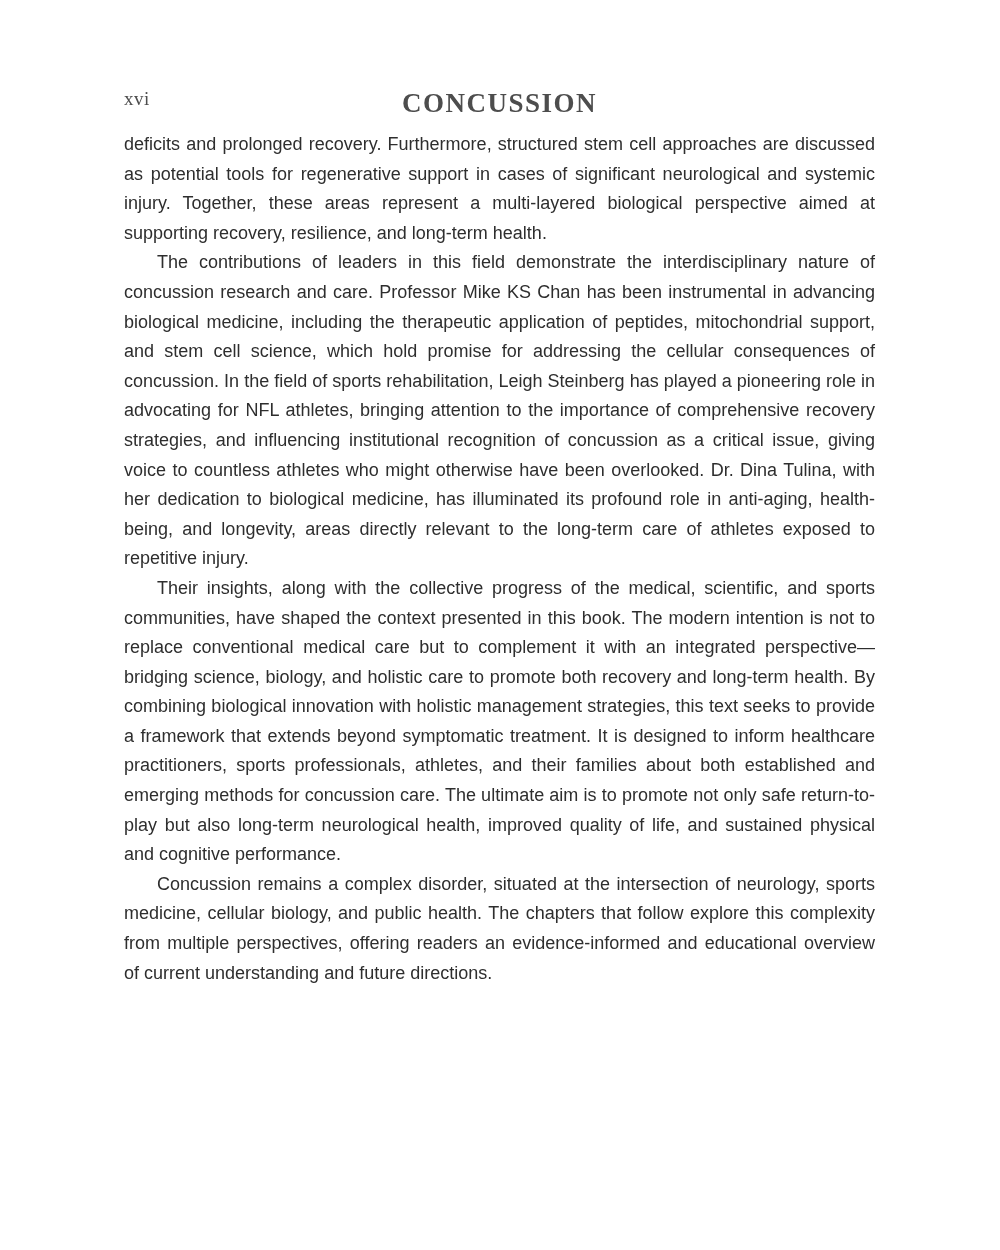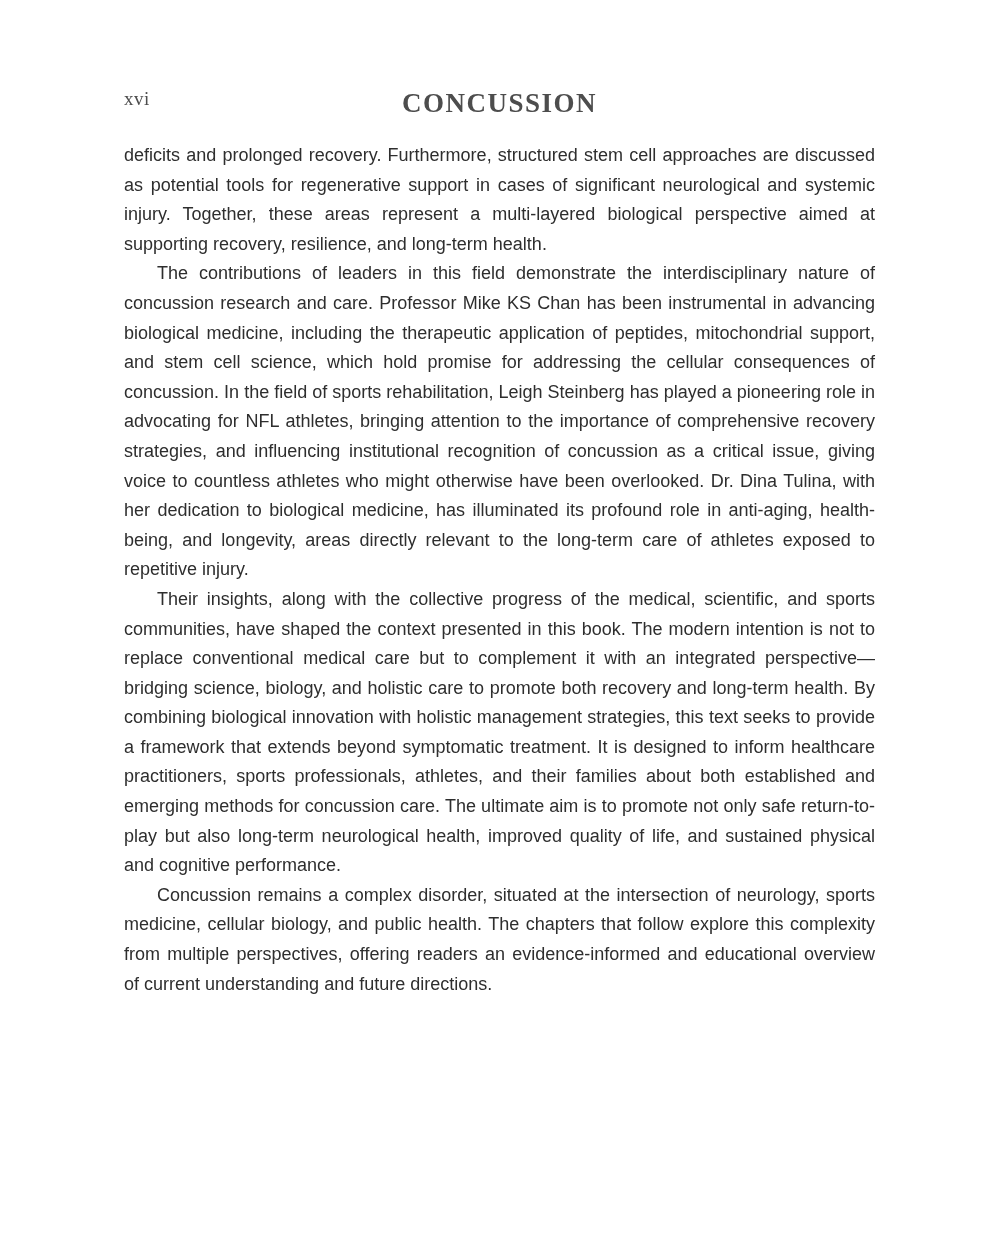--- a/index.html
+++ b/index.html
@@ -36,21 +36,21 @@
     letter-spacing: 0.5px;
   }
   .running-title {
     display: block;
     text-align: center;
     font-size: 27px;
     font-weight: bold;
     letter-spacing: 1.5px;
   }
   .body-text {
-    margin-top: 29px;
+    margin-top: 18px;
     font-family: "Liberation Sans", "DejaVu Sans", sans-serif;
     font-size: 18px;
     line-height: 29.6px;
     color: var(--text-color, #2e2e2e);
     text-align: justify;
   }
   .body-text p {
     margin: 0;
     padding: 0;
   }

